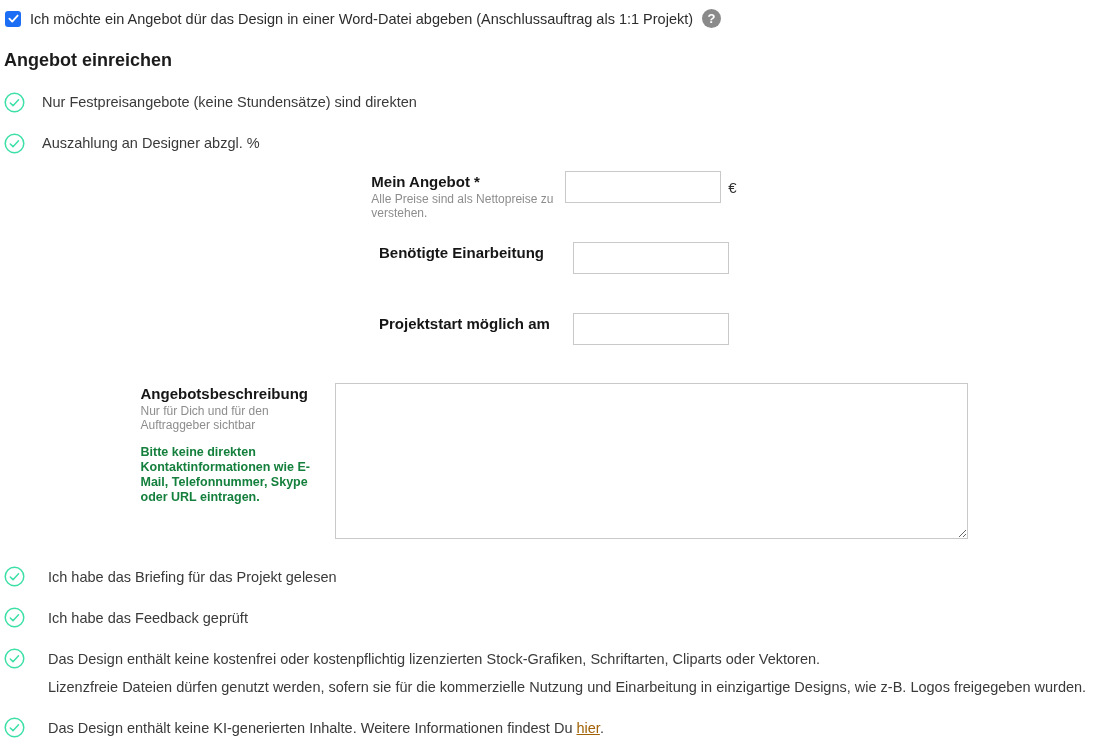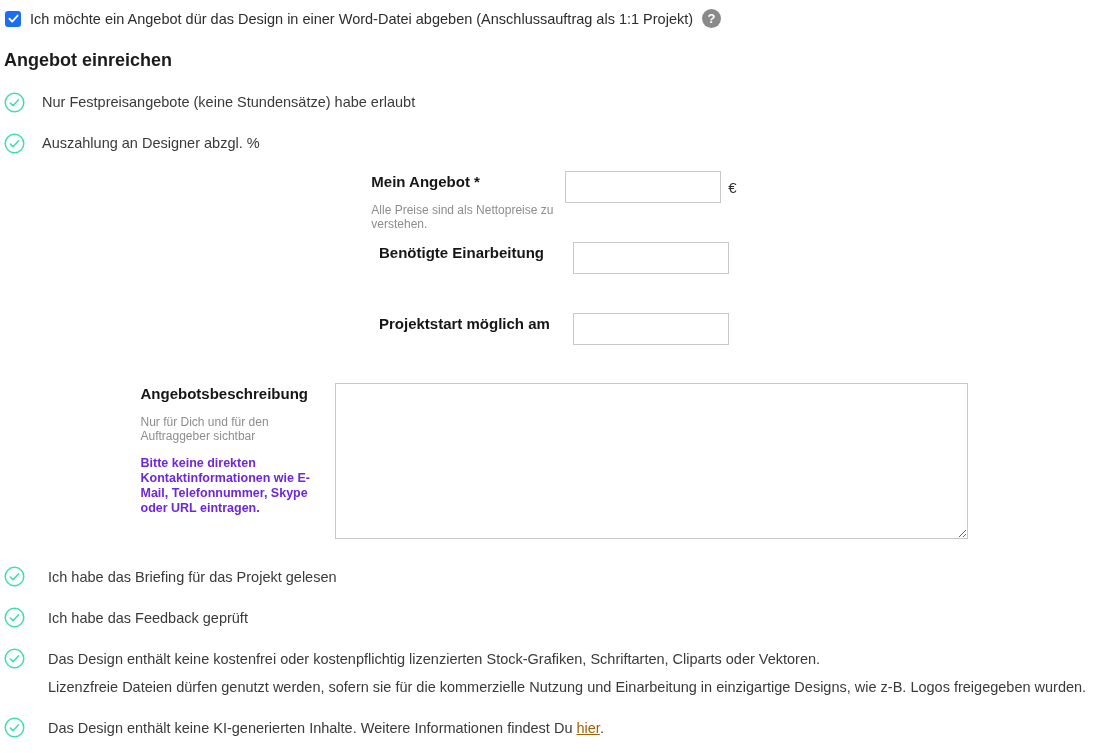--- a/index.html
+++ b/index.html
@@ -34,22 +34,22 @@
   .item-text { font-size: 14.5px; color: #3a3a3a; padding-top: 2px; }
 
   
   .form { margin: 17px 0 0 4px; }
   .form-row { display: flex; align-items: flex-start; justify-content: center; }
   .row-offer    { min-height: 71px; }
   .row-duration { min-height: 71px; }
   .row-start    { min-height: 70px; }
   .label-col { width: 194px; flex: none; padding-top: 2px; }
   .field-label { font-weight: bold; font-size: 15px; color: #161616; display: block; }
-  .helper { font-size: 12px; color: #8d8d8d; line-height: 1.18; margin-top: 13px; }
-  .note { font-size: 12.5px; font-weight: bold; color: #6d28d9; line-height: 1.18; margin-top: 13px; }
+  .helper { font-size: 12px; color: #8d8d8d; line-height: 1.18; margin-top: 2px; }
+  .note { font-size: 12.5px; font-weight: bold; color: #15803d; line-height: 1.18; margin-top: 13px; }
   .field-col { display: flex; align-items: center; }
   .text-input {
     width: 156px; height: 32px; border: 1px solid #c9c9c9; background: #fff;
     font-family: "Liberation Sans", sans-serif; font-size: 14px; padding: 0 8px;
     border-radius: 0; outline: none; color: #333;
   }
   .suffix { font-size: 15px; color: #2d2d2d; margin-left: 7px; }
   .desc-textarea {
     width: 633px; height: 156px; border: 1px solid #c9c9c9; background: #fff;
     font-family: "Liberation Sans", sans-serif; font-size: 14px; padding: 6px 8px;
@@ -78,21 +78,21 @@
     <span class="help-icon">?</span>
   </div>
 
   <div class="heading">Angebot einreichen</div>
 
   <div class="info-item first">
     <svg class="ck-icon" viewBox="0 0 24 24">
         <circle cx="12" cy="12" r="10.6" fill="none" stroke="#3ce0a6" stroke-width="1.7"></circle>
         <path d="M7.2 12.6l3.1 3 6.3-6.8" fill="none" stroke="#3ce0a6" stroke-width="1.7" stroke-linecap="round" stroke-linejoin="round"></path>
       </svg>
-    <span class="item-text">Nur Festpreisangebote (keine Stundensätze) habe erlaubt</span>
+    <span class="item-text">Nur Festpreisangebote (keine Stundensätze) sind direkten</span>
   </div>
   <div class="info-item">
     <svg class="ck-icon" viewBox="0 0 24 24">
         <circle cx="12" cy="12" r="10.6" fill="none" stroke="#3ce0a6" stroke-width="1.7"></circle>
         <path d="M7.2 12.6l3.1 3 6.3-6.8" fill="none" stroke="#3ce0a6" stroke-width="1.7" stroke-linecap="round" stroke-linejoin="round"></path>
       </svg>
     <span class="item-text">Auszahlung an Designer abzgl. %</span>
   </div>
 
   <div class="form">

